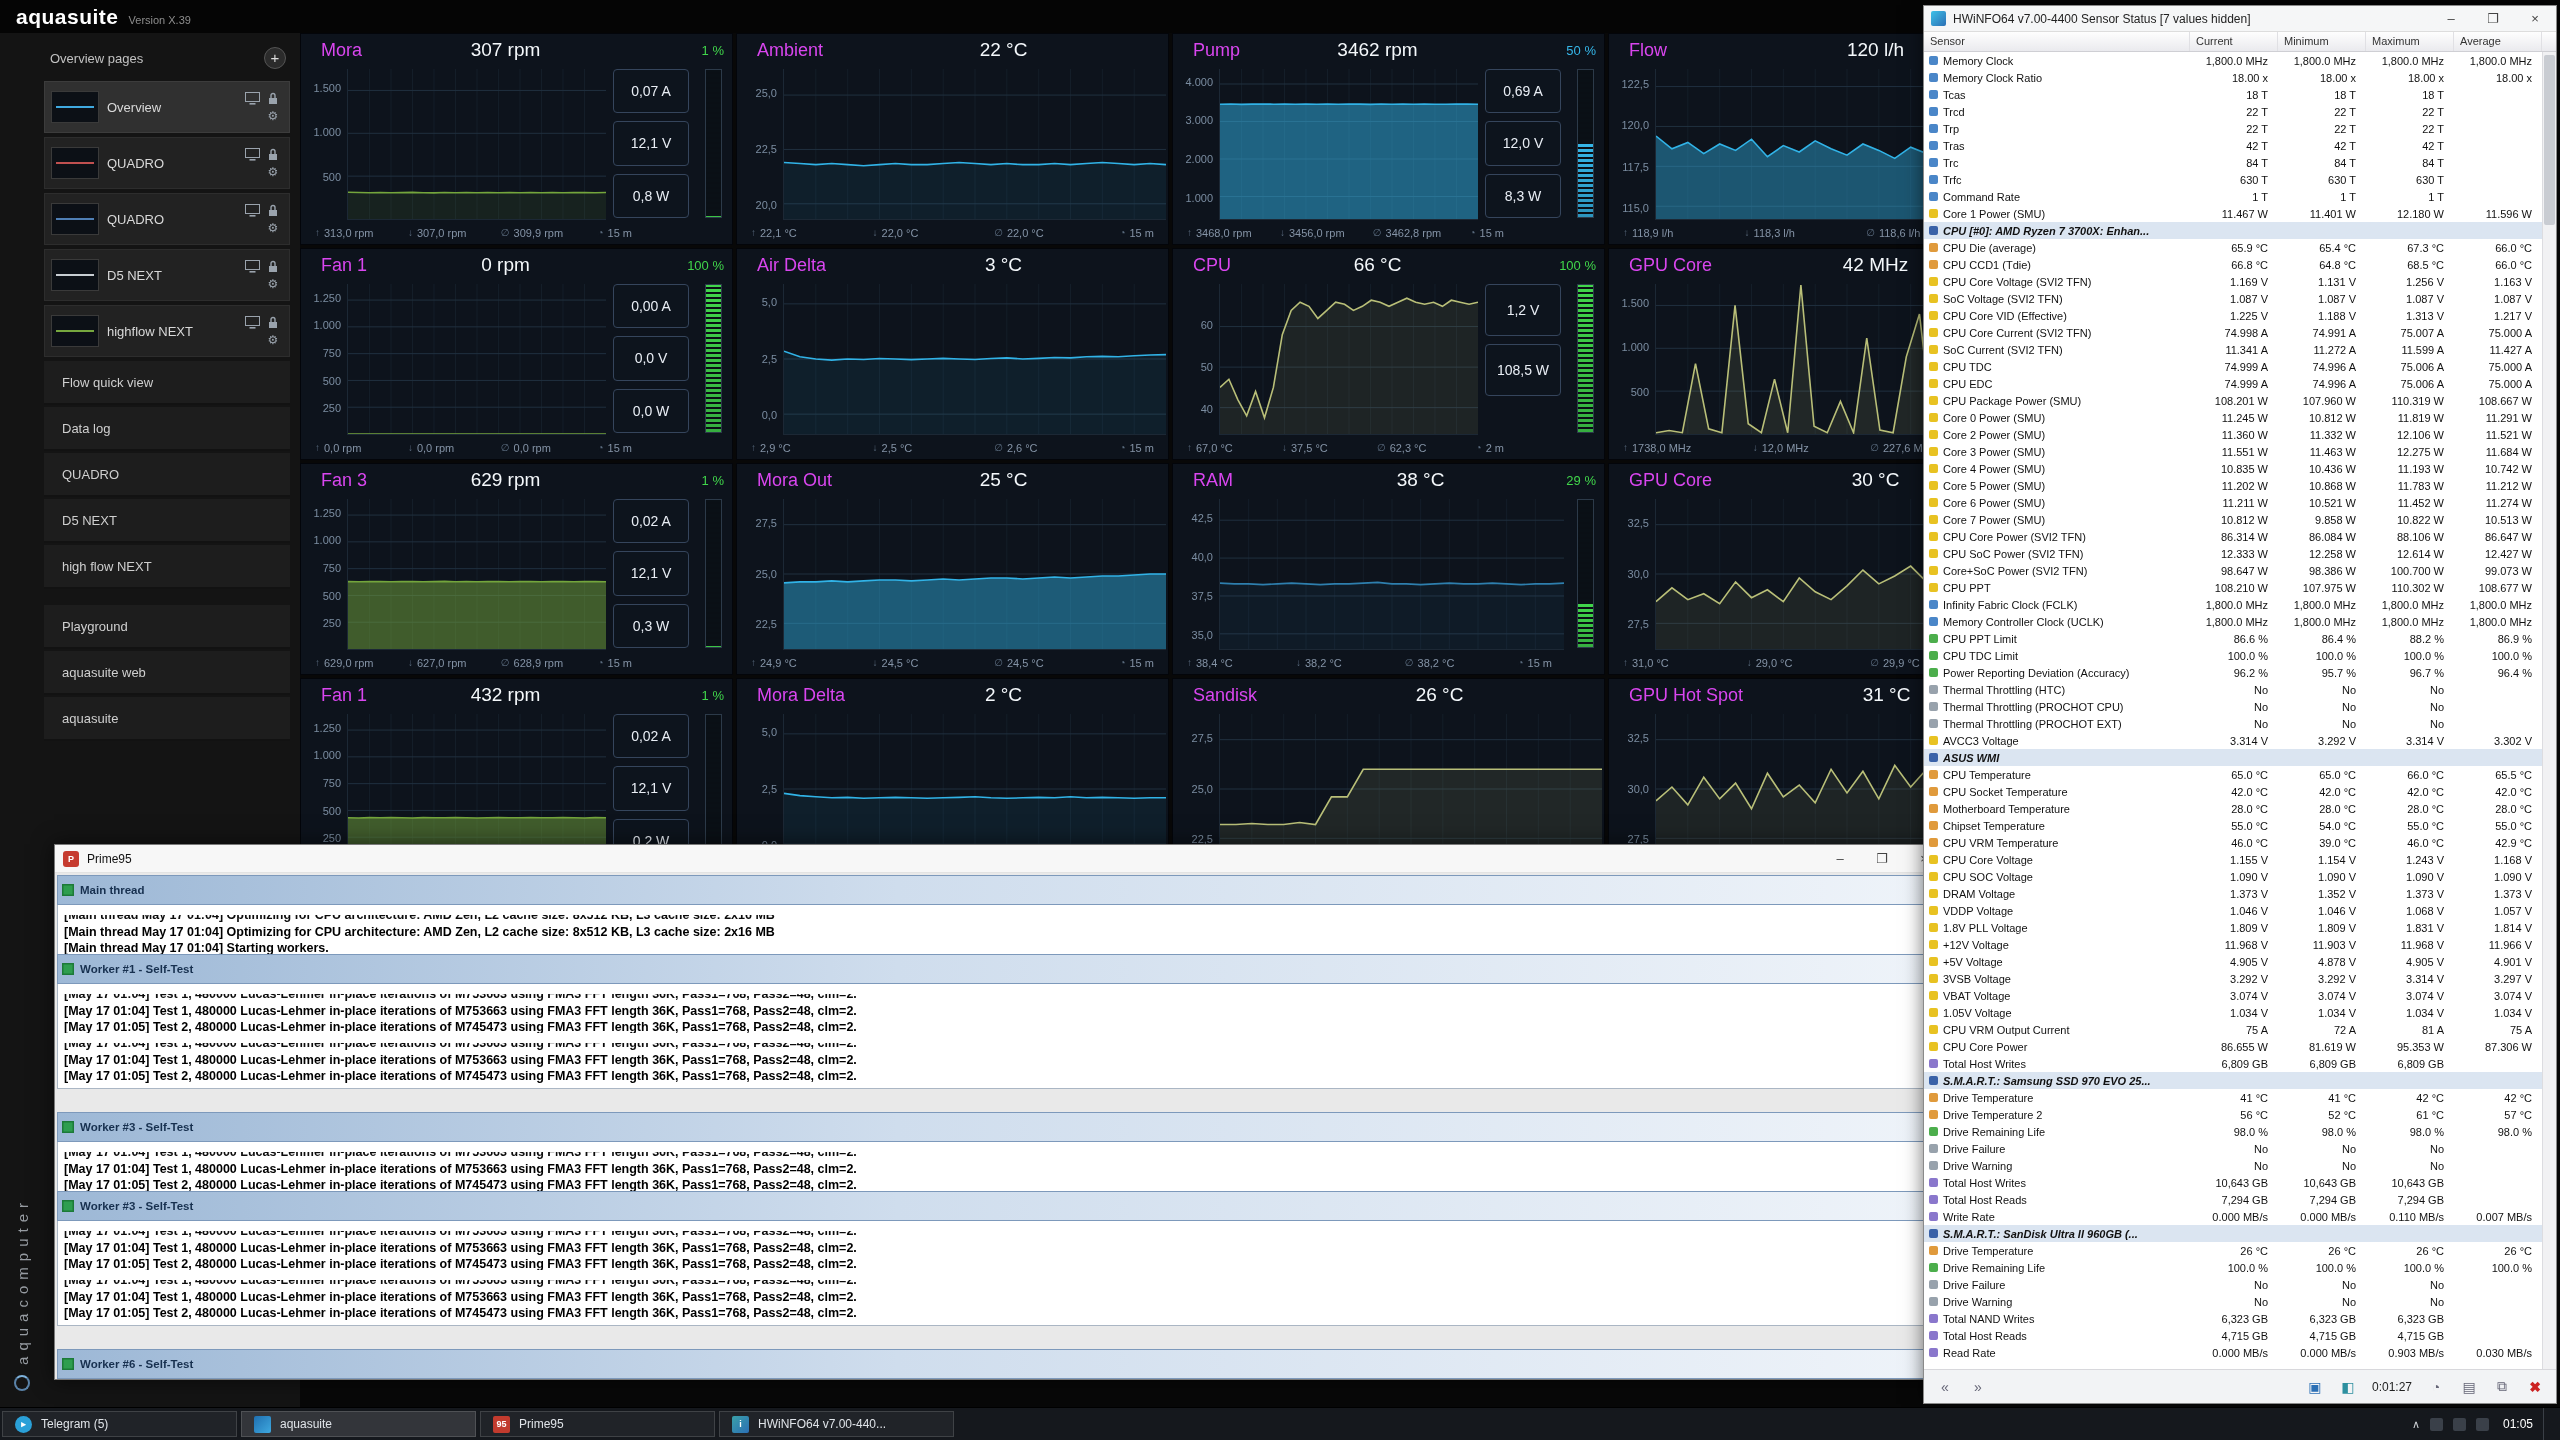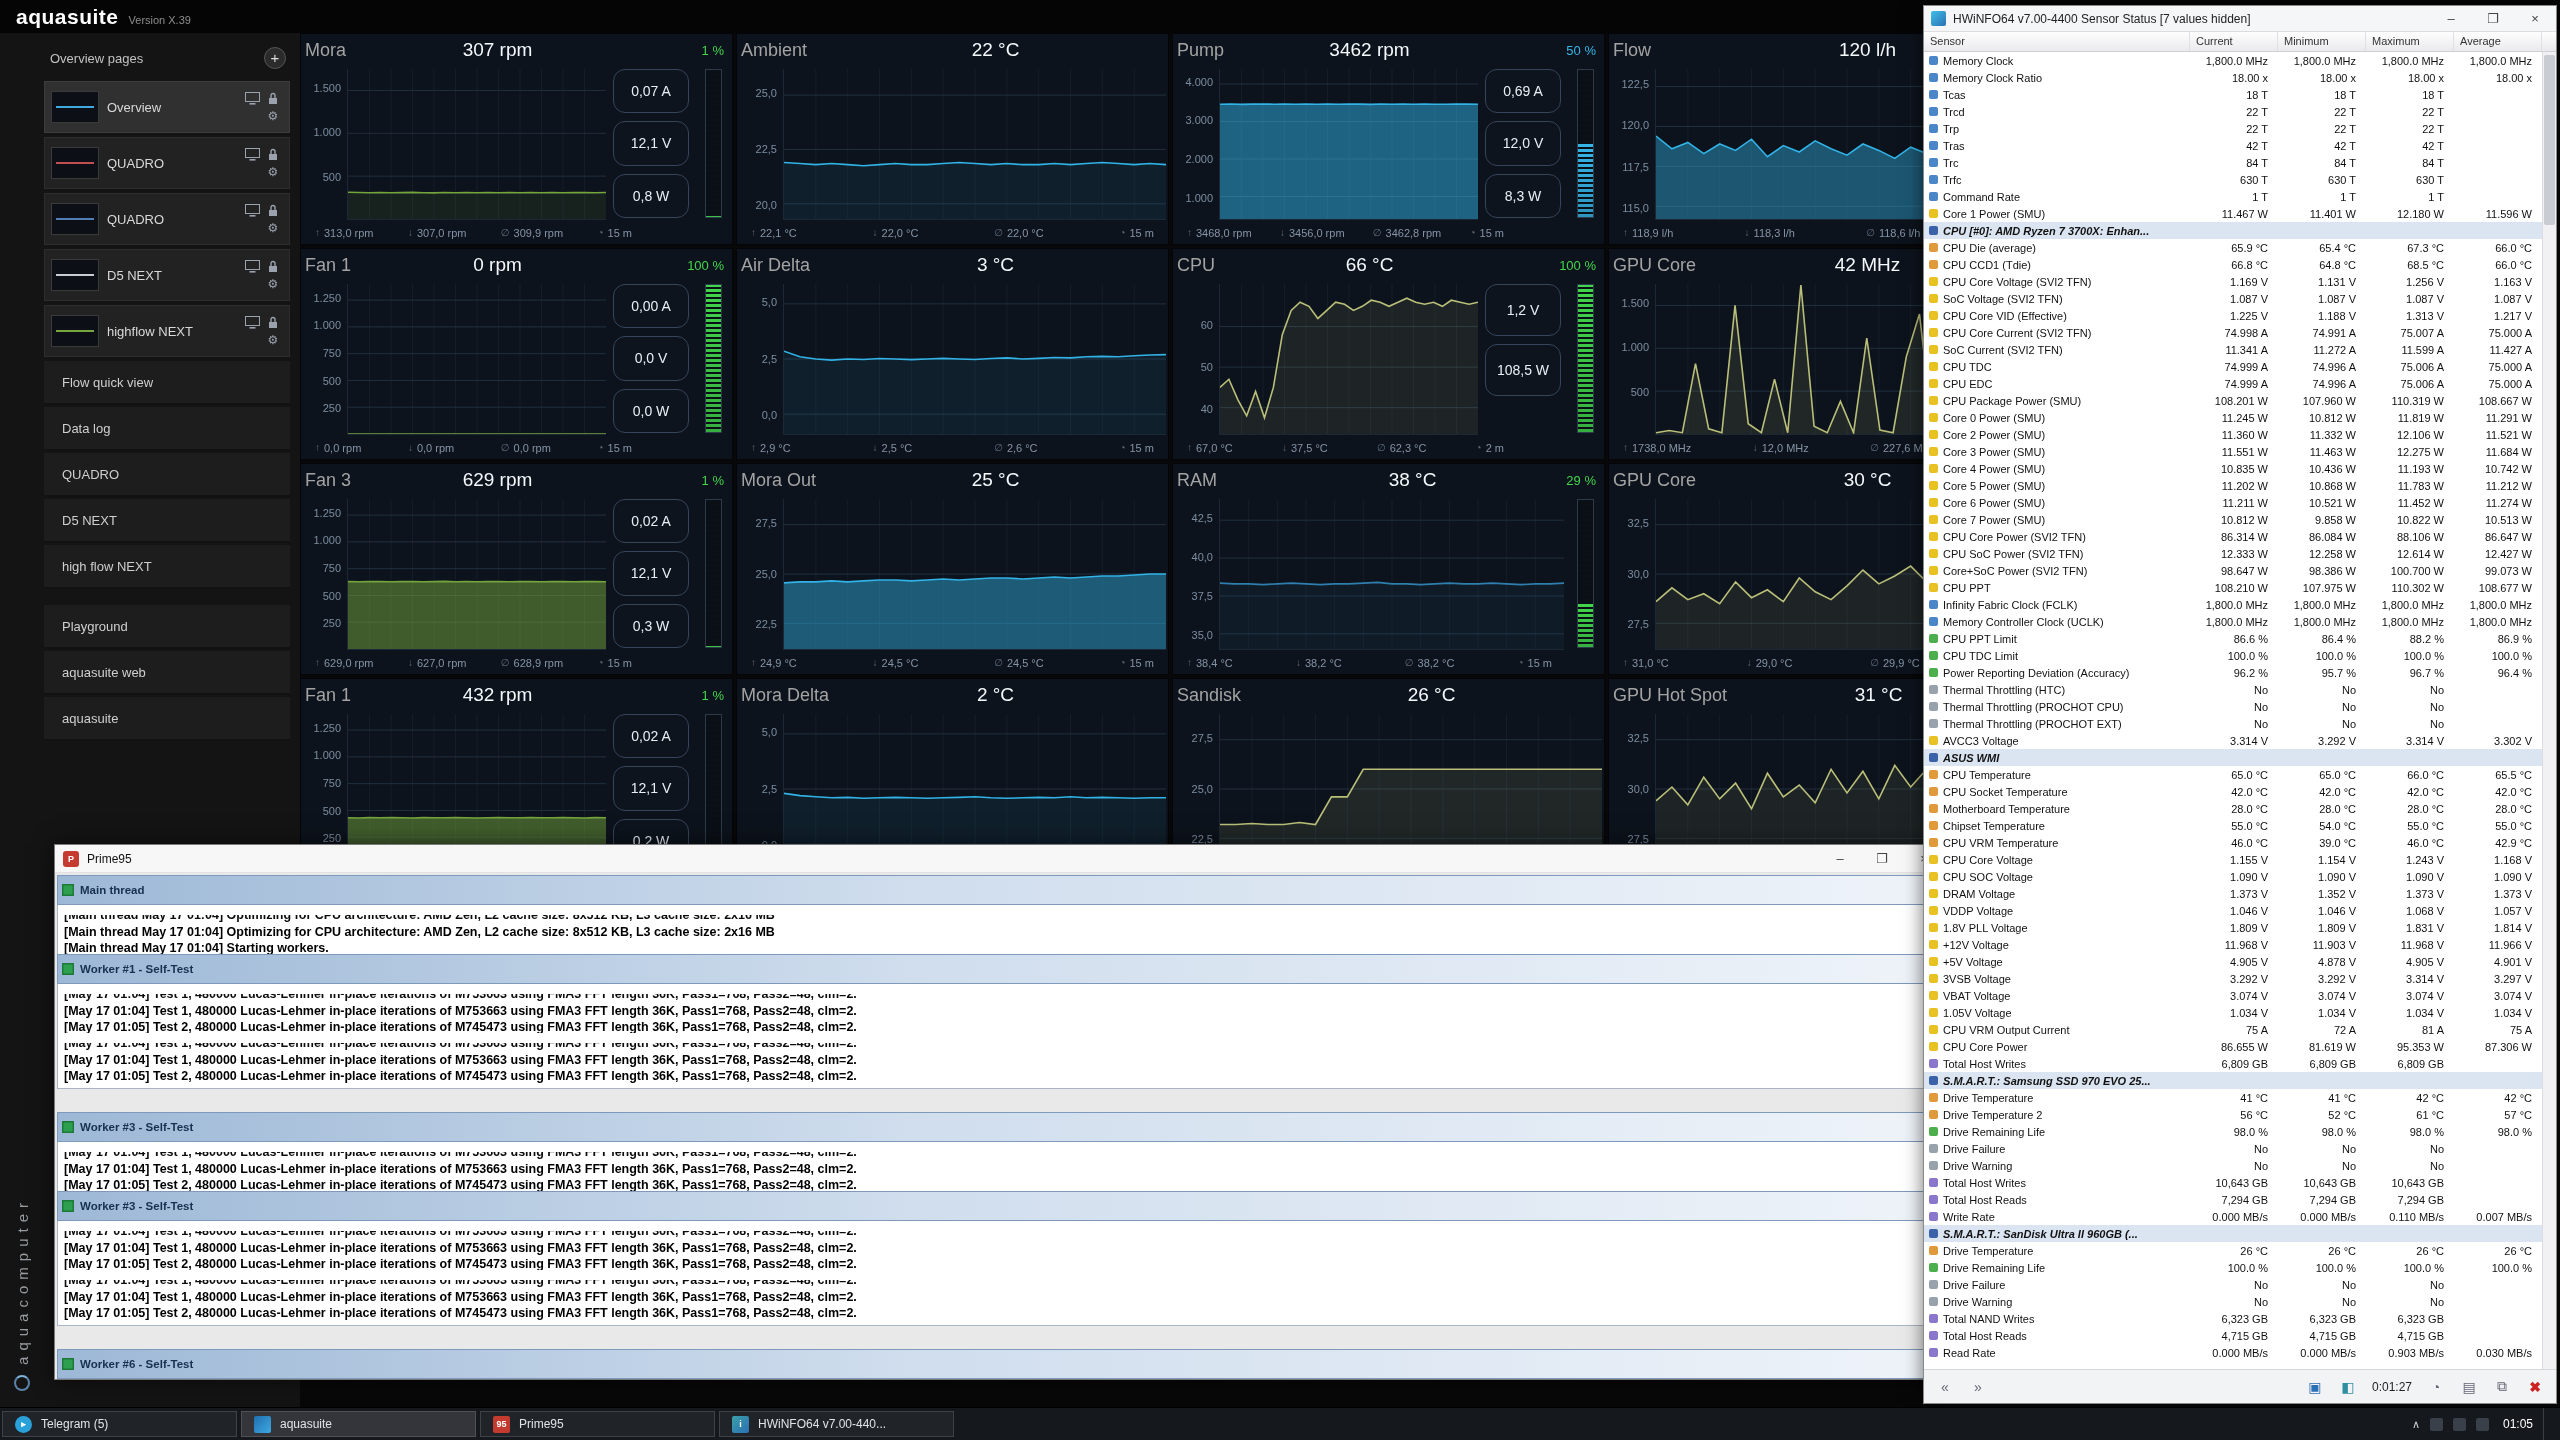--- a/index.html
+++ b/index.html
@@ -25,32 +25,32 @@
 .thumb i{position:absolute;left:4px;right:4px;top:14px;height:2px;display:block}
 .page-label{flex:1;color:#d9d9d9;font-size:13px}
 .card-icons{display:grid;grid-template-columns:auto auto;gap:3px 5px;align-items:center;justify-items:center;margin-right:2px}
 .ci{width:16px;height:14px;display:flex;align-items:center;justify-content:center}
 .ci.gear{color:#9aa3ad;font-size:12px}
 .nav-item{height:44px;display:flex;align-items:center;padding-left:18px;color:#cfcfcf;font-size:13px;background:#1d1d1d;border-bottom:2px solid #121212;margin:0 10px 2px 4px}
 .nav-item.group-start{margin-top:16px}
 #grid{flex:1;background:#080808;display:grid;grid-template-columns:repeat(4,433px);grid-auto-rows:212px;gap:3px;align-content:start}
 .panel{background:#0d131c;border:1px solid #03050a;display:flex;flex-direction:column;overflow:hidden}
 .p-head{height:32px;display:flex;align-items:center;flex:none}
-.p-title{margin-left:4px;font-size:18px;color:#a3a3a3;min-width:92px}
+.p-title{margin-left:20px;font-size:18px;color:#d946ef;min-width:92px}
 .p-value{flex:1;text-align:center;font-size:19px;color:#f4f8fb}
 .p-right{display:flex;justify-content:flex-end;align-items:center;padding-right:8px}
 .glabel{font-size:13px}
 .p-mid{flex:1;display:flex;min-height:0}
 .yaxis{width:46px;position:relative;flex:none}
 .ytick{position:absolute;right:6px;transform:translateY(-50%);font-size:11px;color:#7b8da1;white-space:nowrap}
 .plot{flex:1;position:relative;margin:3px 2px 1px 0;border-left:1px solid #1c2835;border-bottom:1px solid #1c2835}
 .plot svg{position:absolute;inset:0;width:100%;height:100%}
 .sidecol{width:86px;flex:none;display:flex;flex-direction:column;gap:8px;padding:3px 5px}
 .sbox{height:38px;border:1px solid #354souk}
-.sbox{height:52px;border:1px solid #35455c;background:#0d141d;color:#e9eef5;font-size:14px;display:flex;align-items:center;justify-content:center;border-radius:12px}
+.sbox{height:52px;border:1px solid #35455c;background:#0d141d;color:#e9eef5;font-size:14px;display:flex;align-items:center;justify-content:center;border-radius:4px}
 .gaugecol{width:38px;flex:none;display:flex;justify-content:center;padding:3px 0}
 .gauge{width:17px;height:100%;background:#0a1016;border:1px solid #2c3a49;position:relative;overflow:hidden}
 .gfill{position:absolute;left:0;right:0;bottom: 0}
 .gseg{position:absolute;inset:0;background:repeating-linear-gradient(to top,transparent 0 3px,#0a0f15 3px 5px)}
 .p-foot{height:23px;flex:none;display:flex;align-items:center;justify-content:space-between;padding-left:14px}
 .stat{color:#8493a6;font-size:11px;display:flex;gap:4px;align-items:center;white-space:nowrap}
 .stat i{font-style:normal;color:#5a6b7e;font-size:10px}
 
 
 #prime95{position:absolute;left:54px;top:844px;width:1892px;height:536px;background:#f0f0f0;border:1px solid #7a7a7a;box-shadow:0 0 20px rgba(0,0,0,.6);z-index:10;display:flex;flex-direction:column}

